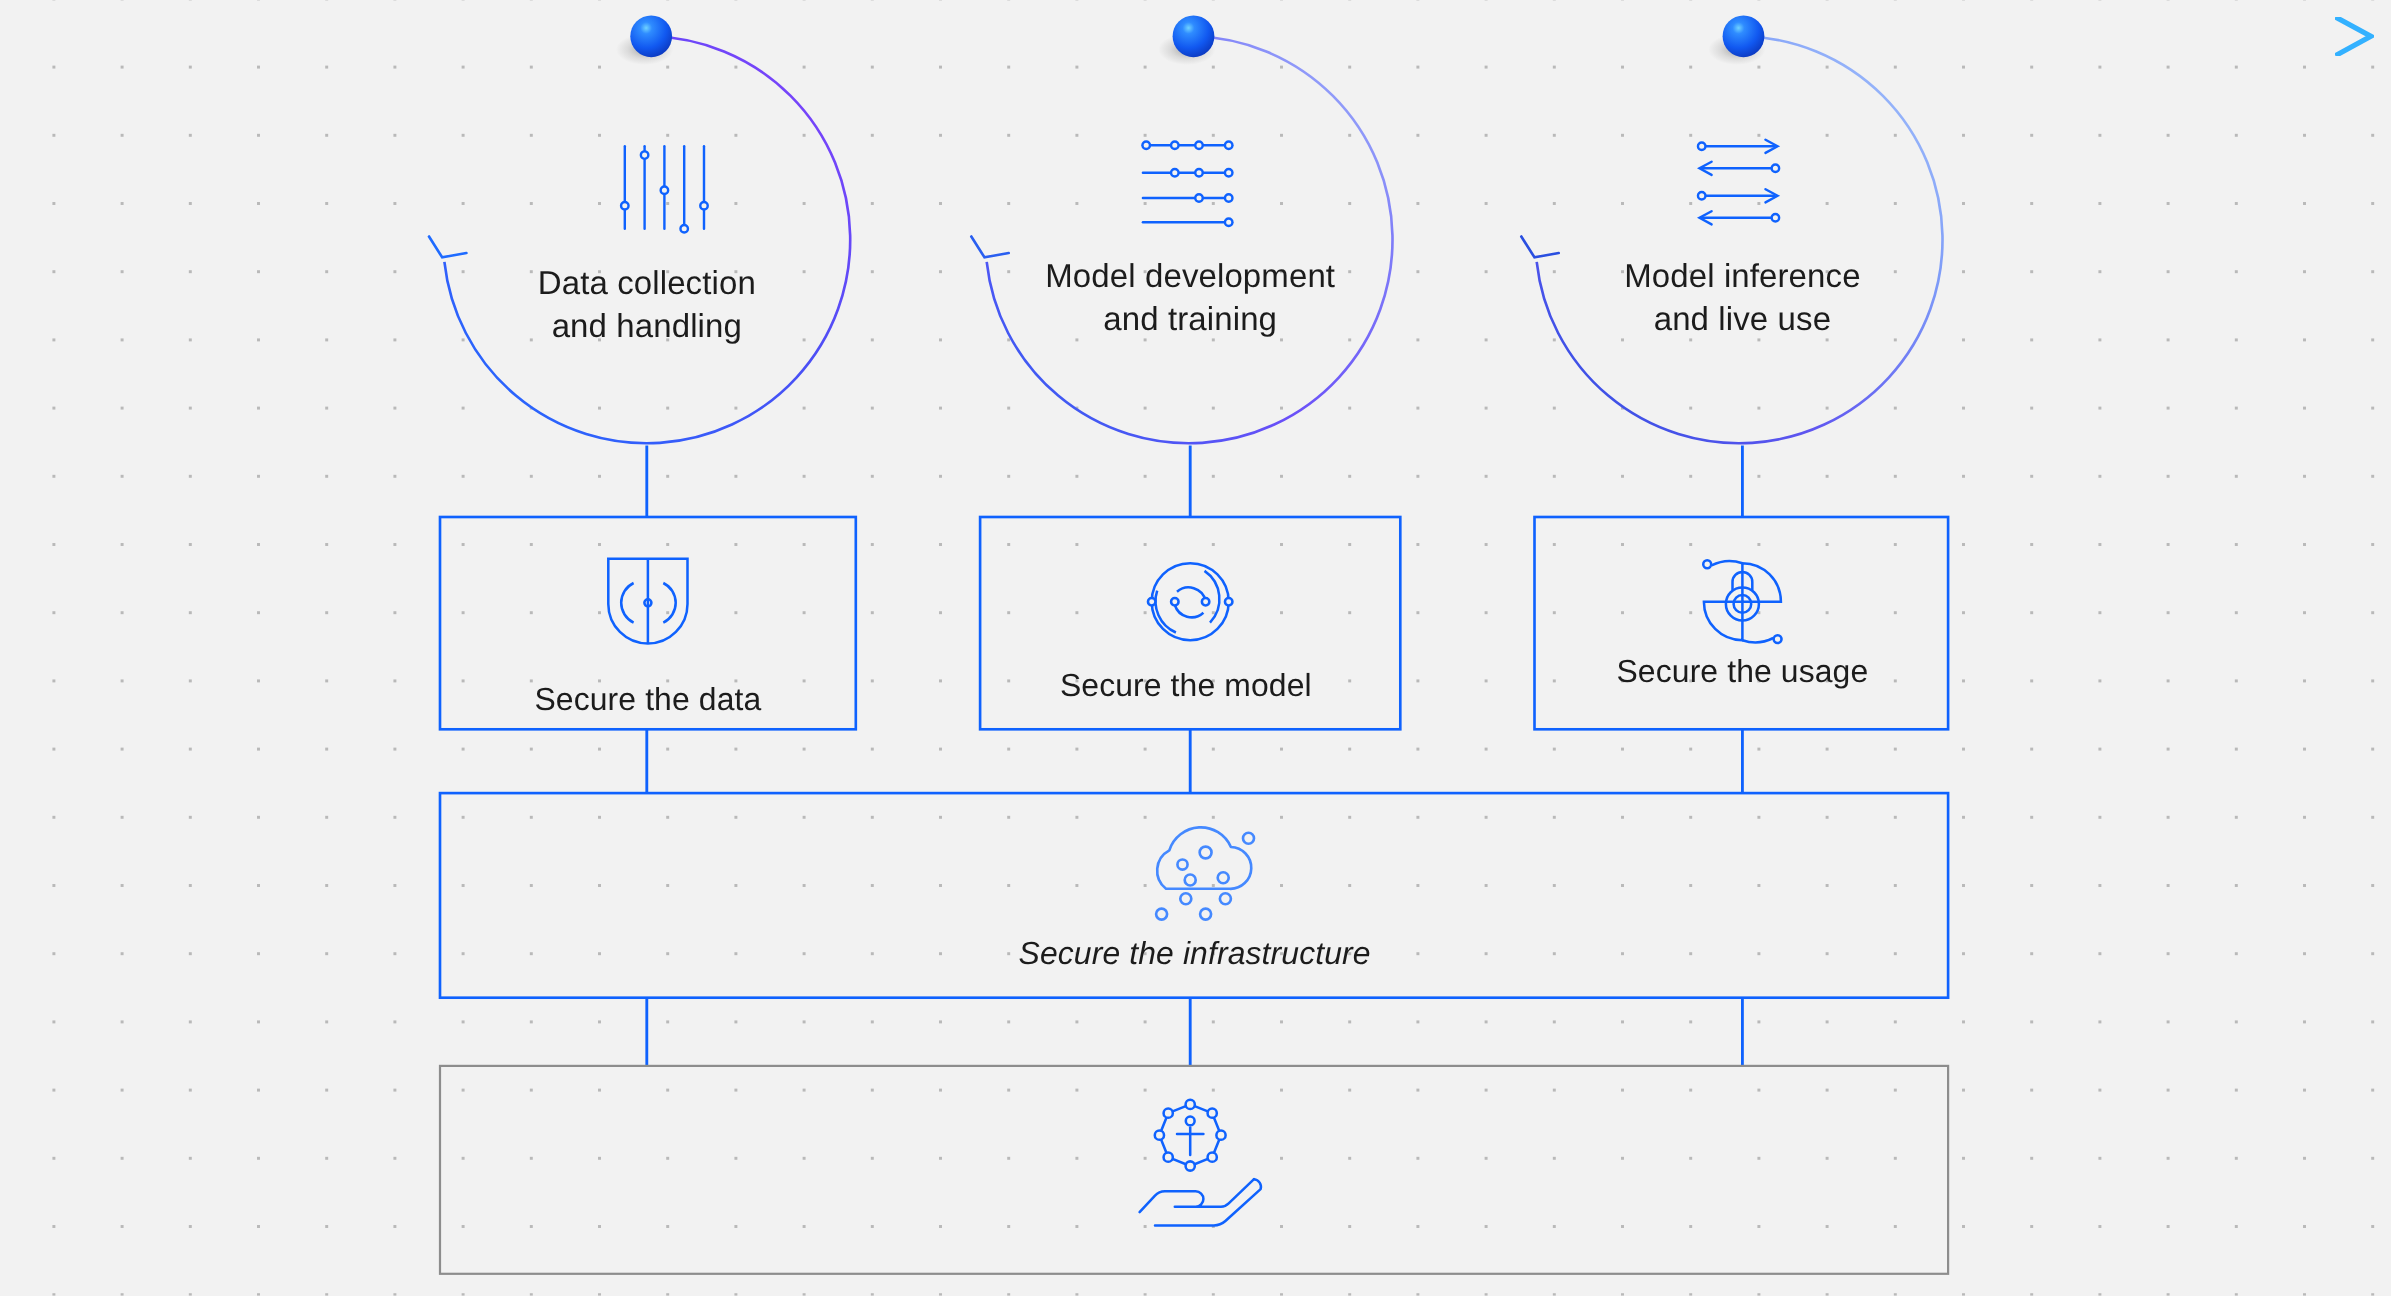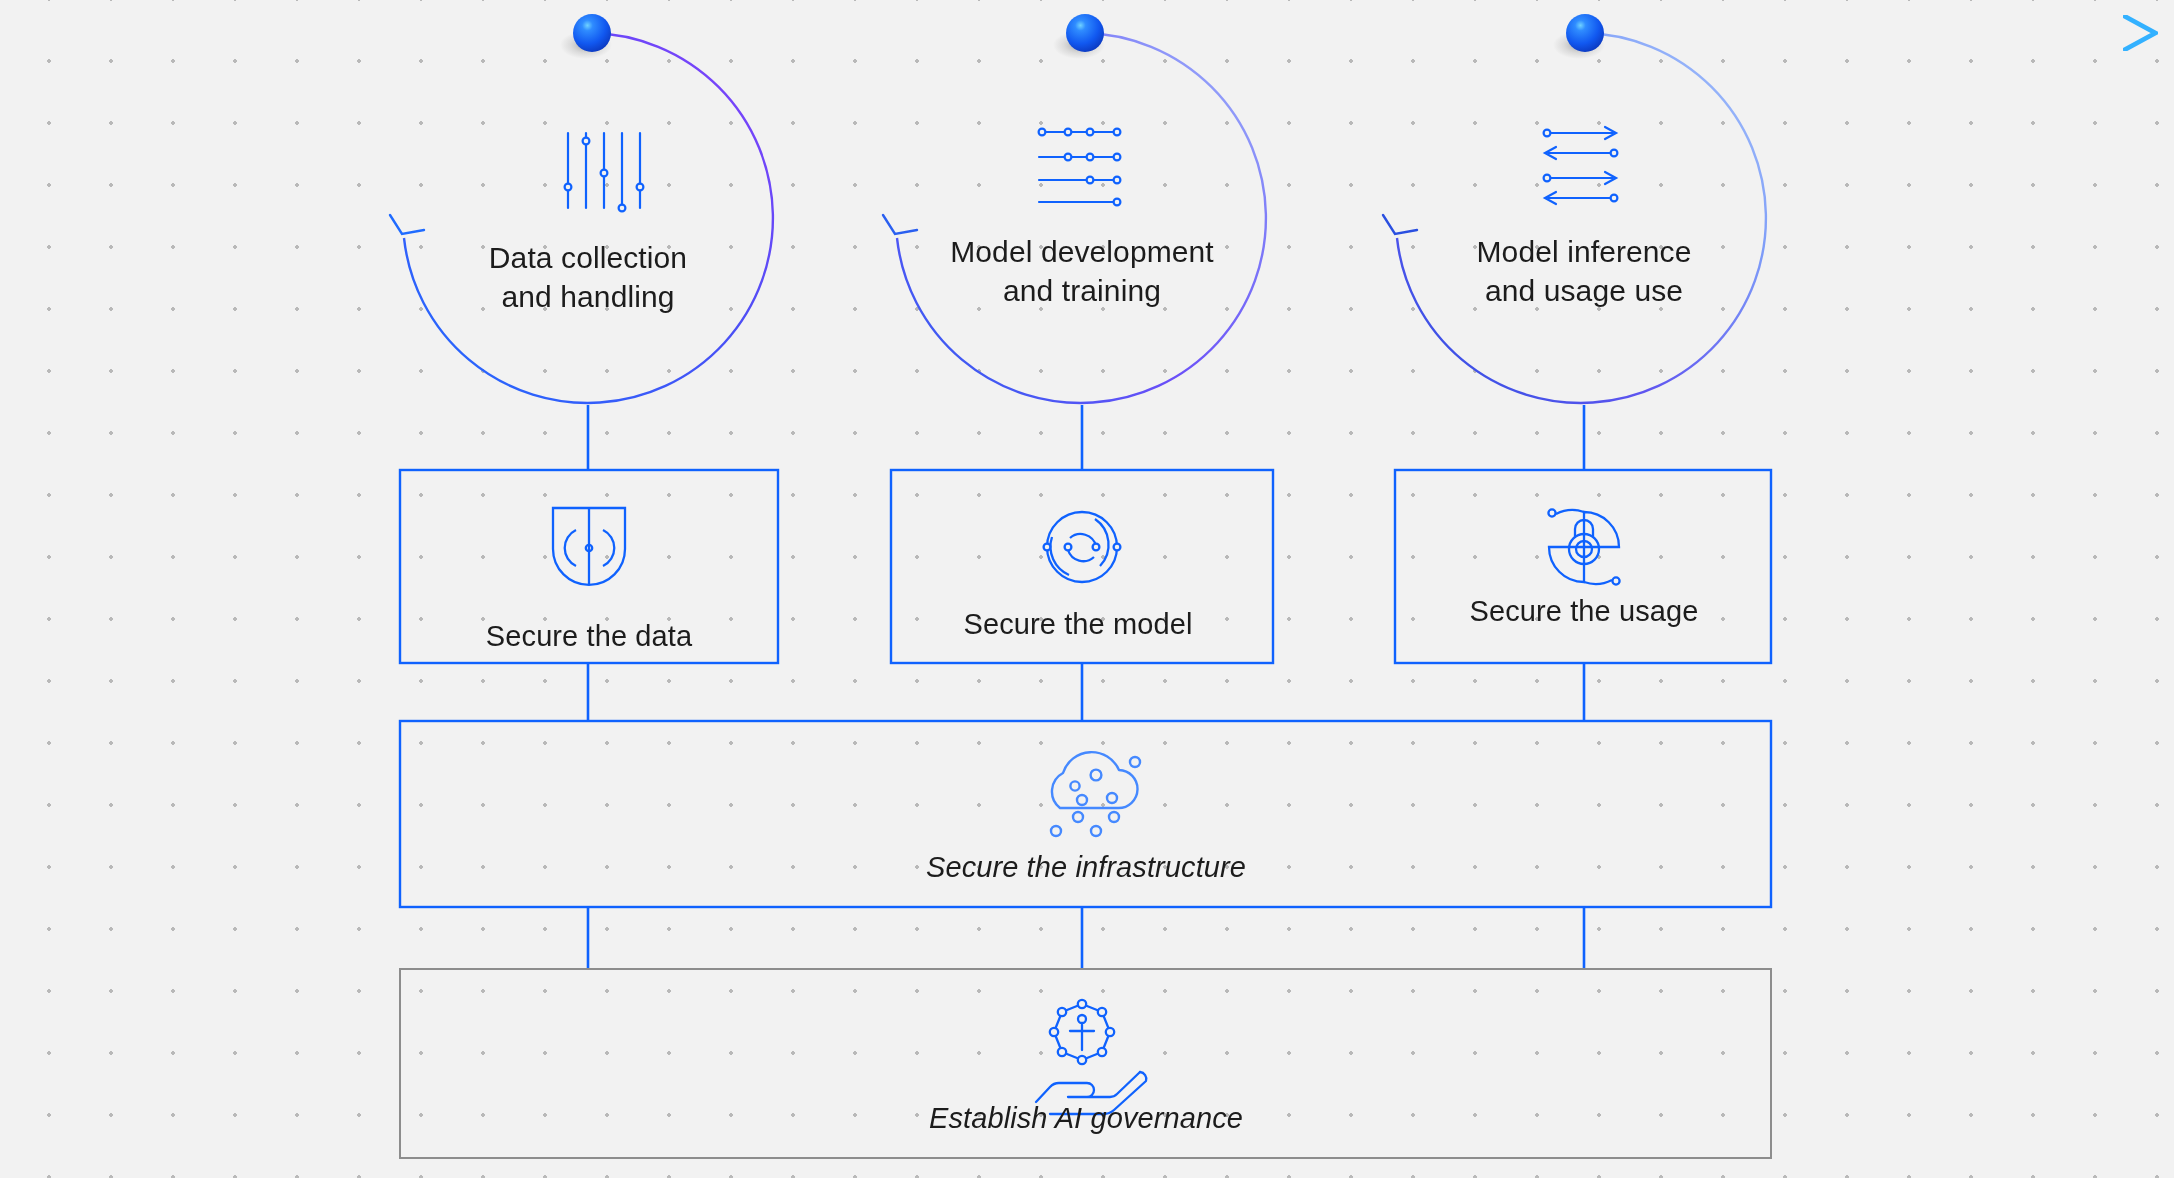--- a/index.html
+++ b/index.html
@@ -274,25 +274,24 @@
     </g>
   </svg>
 
   <div class="label circle-label" style="left:378px; top:238px;">Data collection
 and handling</div>
 
   <div class="label circle-label" style="left:872px; top:232px;">Model development
 and training</div>
 
   <div class="label circle-label" style="left:1374px; top:232px;">Model inference
-and usage use</div>
+and live use</div>
 
   <div class="label box-label" style="left:379px; top:606px;margin-top:12px;">Secure the data</div>
 
   <div class="label box-label" style="left:868px; top:606px;">Secure the model</div>
 
   <div class="label box-label" style="left:1374px; top:593px;text-align:center;">Secure the usage</div>
 
   <div class="label wide-label" style="left:636px; top:849px;">Secure the infrastructure</div>
 
-  <div class="label wide-label" style="left:636px; top:1100px;">Establish AI governance</div>
 
 </div>
 
 </body></html>

